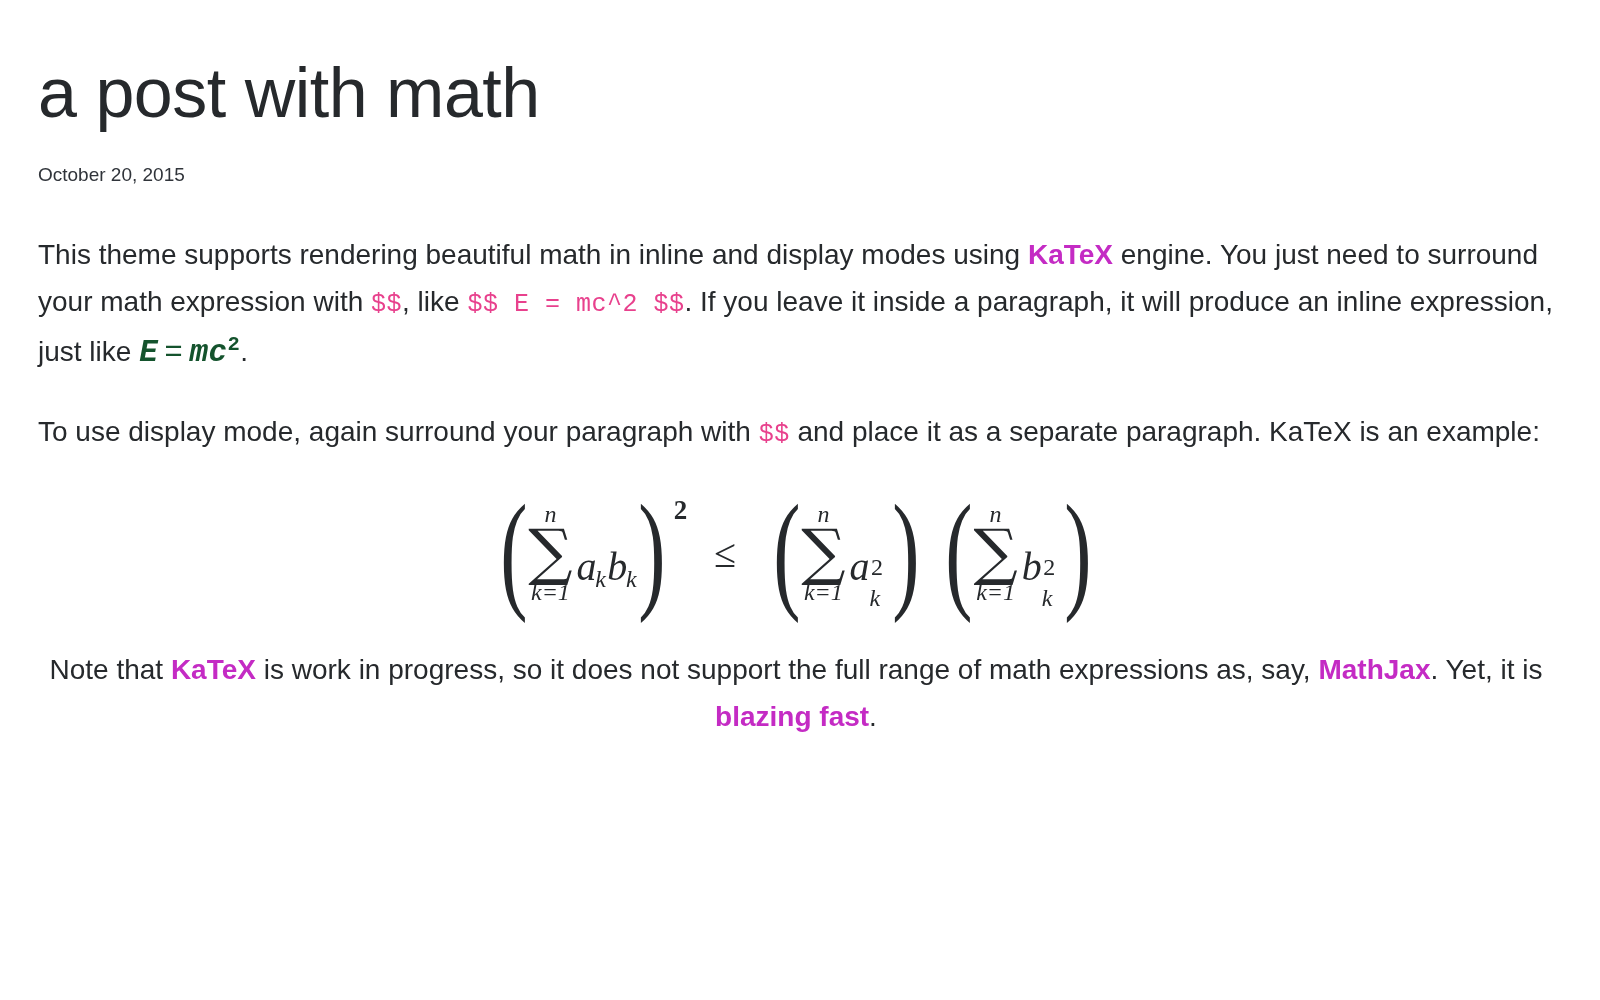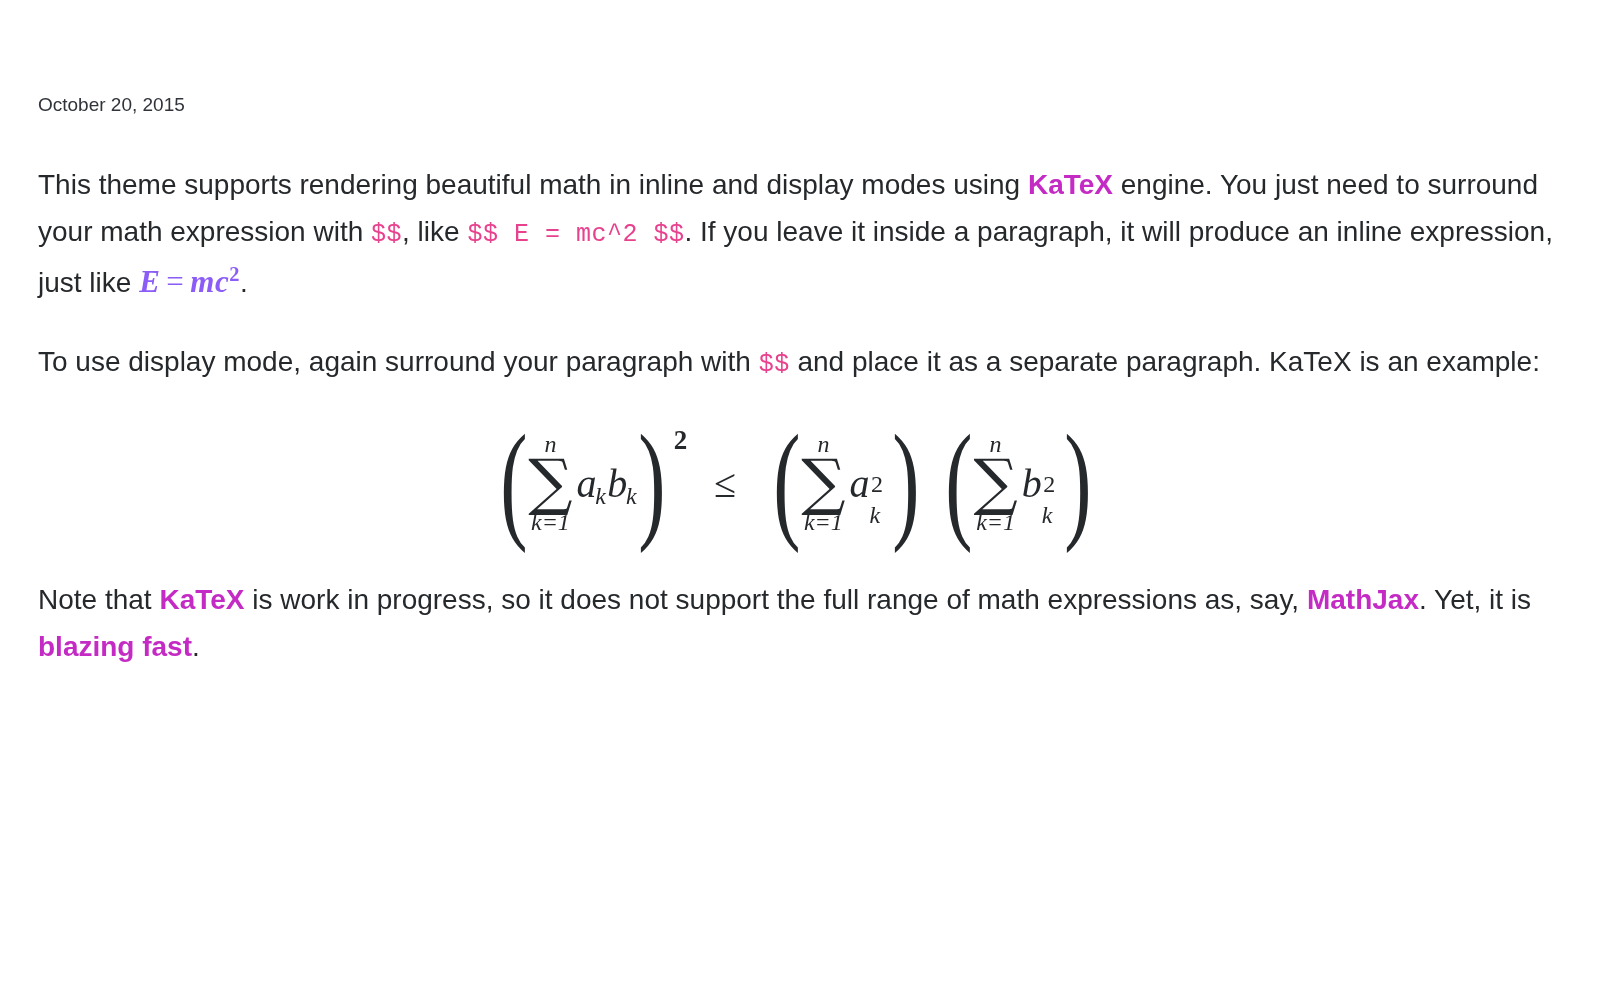--- a/index.html
+++ b/index.html
@@ -43,37 +43,37 @@
     margin-top: 44px;
   }
   .para {
     font-size: 28px;
     line-height: 47px;
     color: #26292c;
     font-weight: 400;
     margin: 0 0 32px 0;
     max-width: 1516px;
   }
-  .para:last-child { margin-bottom: 0; }
+  .para:last-child { margin-bottom: 0; text-align: center; }
   a.link {
     color: #c42bc4;
     text-decoration: none;
     font-weight: bold;
   }
   code.code {
     font-family: "Liberation Mono", "DejaVu Sans Mono", monospace;
     color: #e8418d;
     font-size: 25px;
     letter-spacing: 0.5px;
     white-space: pre;
   }
   
   .math {
-    font-family: Liberation Serif, serif;
-    color: #8b5cf6;
+    font-family: Liberation Mono, monospace;
+    color: #14532d;
   }
   .mi { font-style: italic; }
   .inline-math {
     font-size: 31px;
     display: inline-block;
     vertical-align: baseline;
     letter-spacing: 0.5px;
   }
   .inline-math .op {
     font-style: normal;
@@ -141,21 +141,21 @@
     font-style: italic;
     line-height: 1;
     margin-top: 2px;
   }
   .term {
     display: inline-block;
     vertical-align: middle;
     font-style: italic;
     font-size: 40px;
     position: relative;
-    top: 1px;
+    top: 14px;
     margin-left: 4px;
   }
   .term sub {
     font-size: 0.6em;
     font-style: italic;
     vertical-align: baseline;
     position: relative;
     top: 0.30em;
     left: -0.05em;
   }
@@ -199,20 +199,21 @@
     margin-left: -2px;
   }
   .grp { display: inline-block; vertical-align: middle; }
   .gap { display: inline-block; width: 6px; }
 </style>
 </head>
 <body>
 
 <div class="page">
 
+  <h1 class="post-title">a post with math</h1>
 
   <div class="post-date">October 20, 2015</div>
 
   <div class="post-body">
 
     <p class="para"><span>This theme supports rendering beautiful math in inline and display modes using </span><a class="link" href="#">KaTeX</a><span> engine. You just need to surround your math expression with </span><code class="code">$$</code><span>, like </span><code class="code">$$ E = mc^2 $$</code><span>. If you leave it inside a paragraph, it will produce an inline expression, just like </span><span class="inline-math math"><span class="mi bold">E</span><span class="op">=</span><span class="mi bold">m</span><span class="mi bold">c</span><sup class="sup">2</sup></span><span>.</span></p>
 
     <p class="para"><span>To use display mode, again surround your paragraph with </span><code class="code">$$</code><span> and place it as a separate paragraph. KaTeX is an example:</span></p>
 
     <div class="display-math-wrap">

